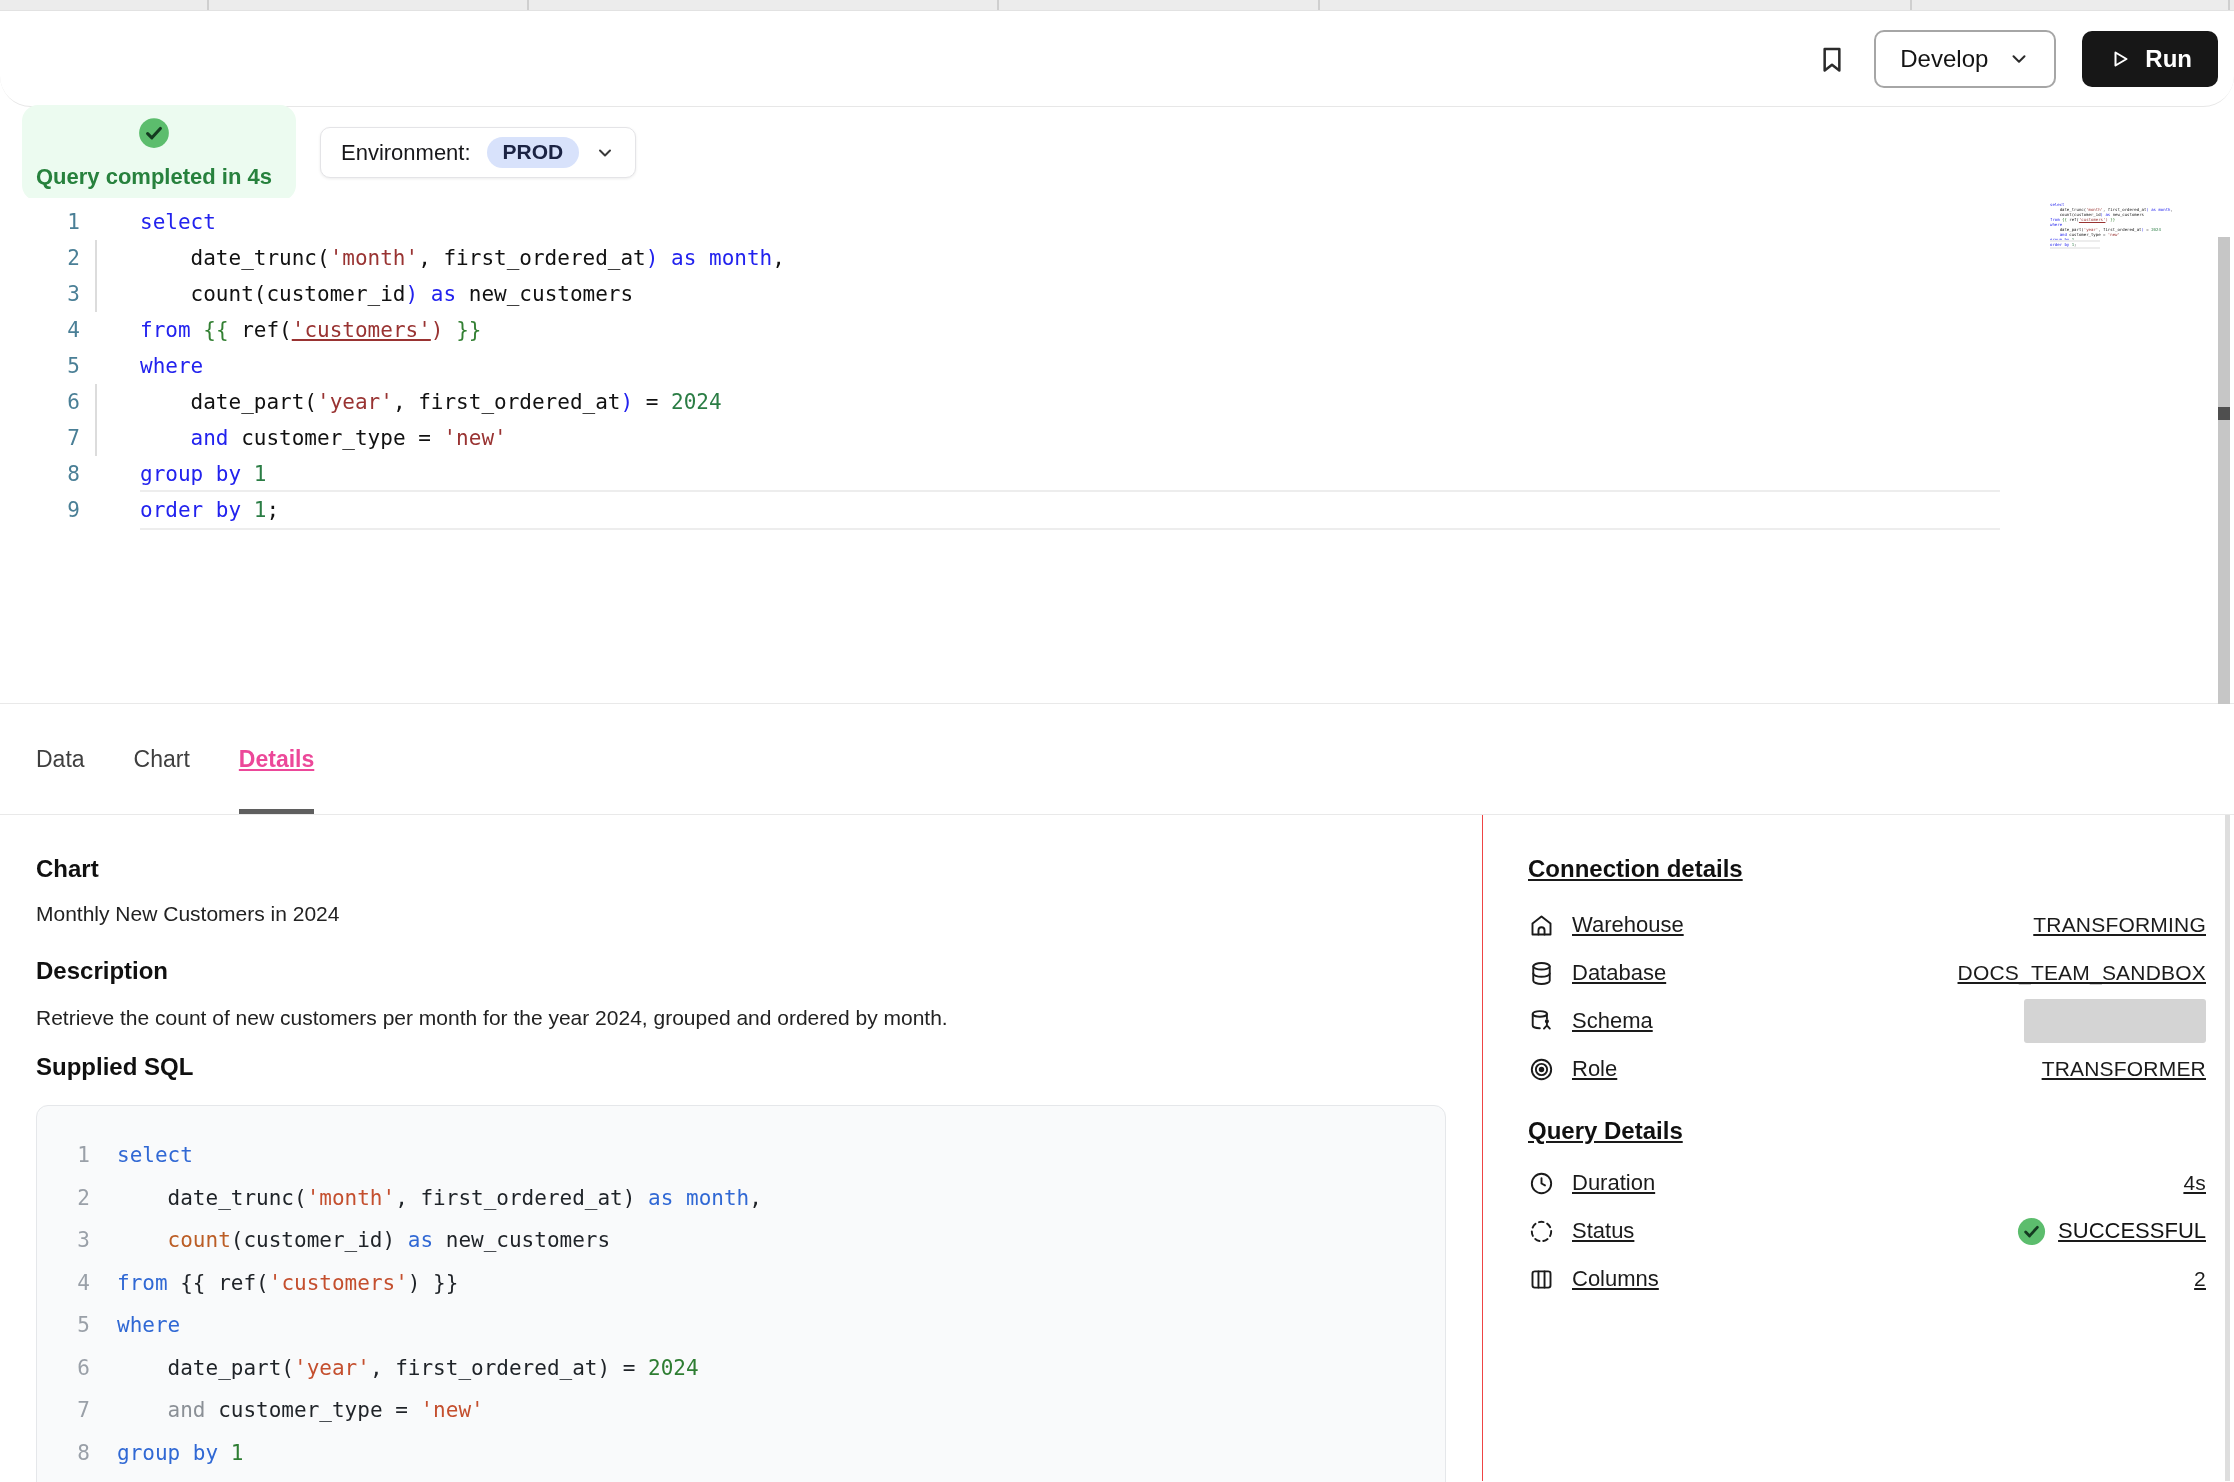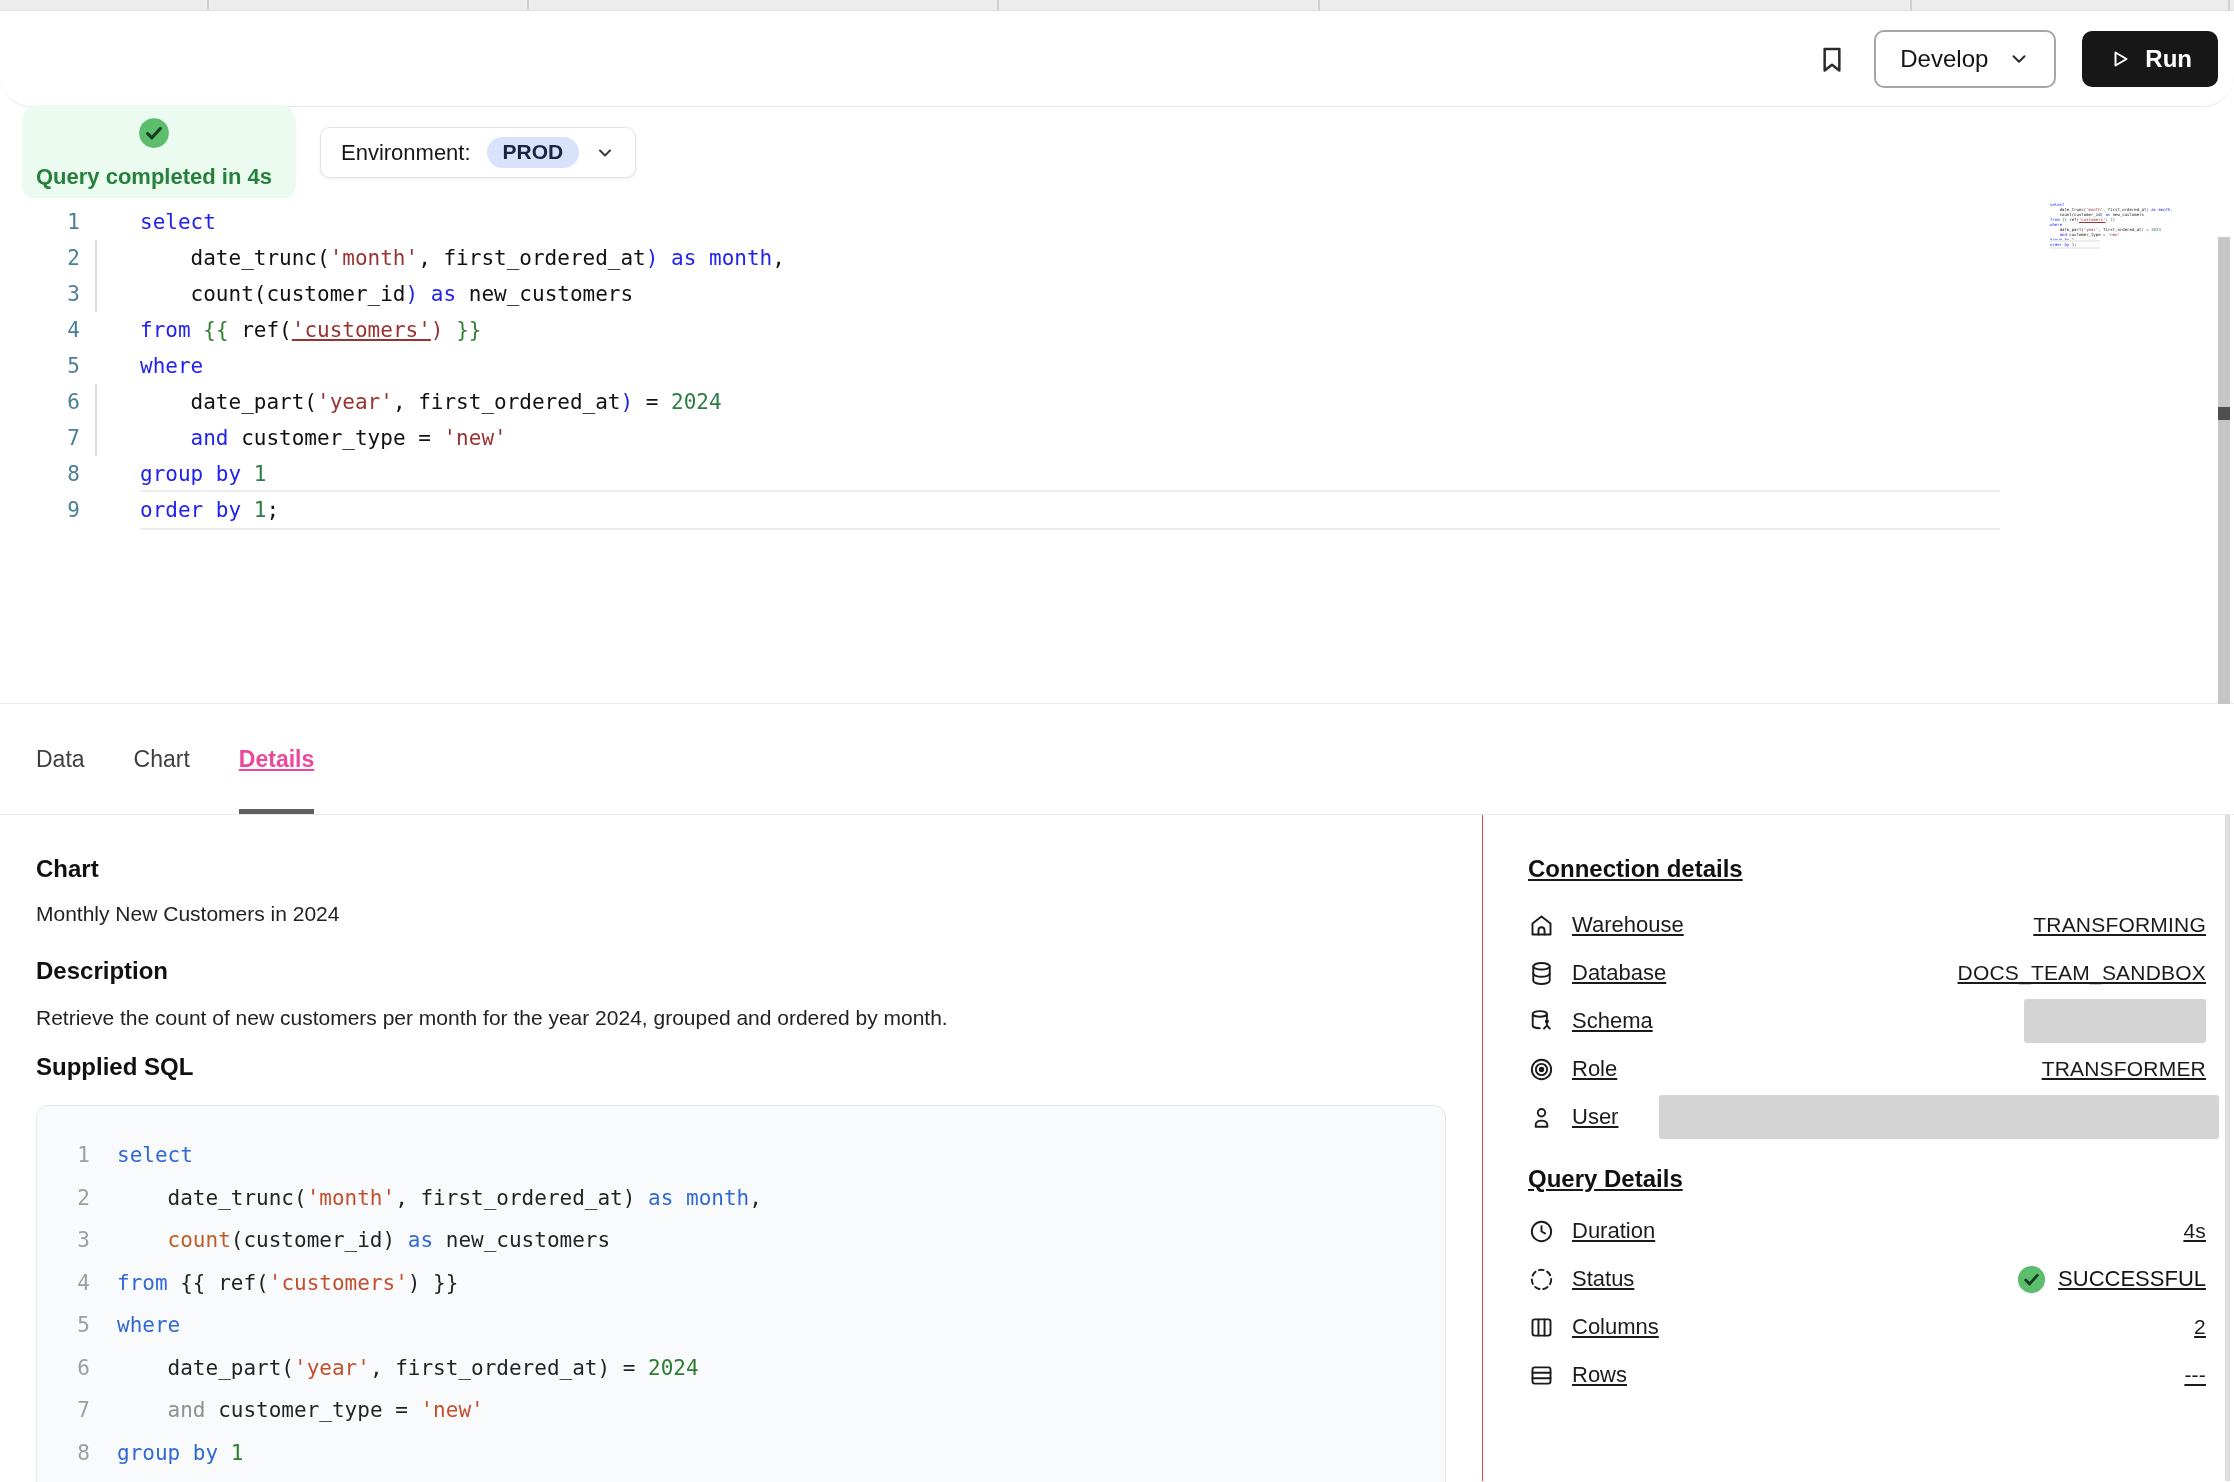--- a/index.html
+++ b/index.html
@@ -259,30 +259,20 @@
           <span class="r-icon">
             <svg width="27" height="27" viewBox="0 0 24 24" fill="none" stroke="currentColor" stroke-width="1.7" stroke-linecap="round" stroke-linejoin="round">
               <circle cx="12" cy="12" r="8.6"></circle>
               <circle cx="12" cy="12" r="5"></circle>
               <circle cx="12" cy="12" r="1.6" fill="currentColor"></circle>
             </svg>
           </span>
           <span class="r-label">Role</span>
           <span class="r-value">TRANSFORMER</span>
         </div>
-        <div class="detail-row">
-          <span class="r-icon">
-            <svg width="27" height="27" viewBox="0 0 24 24" fill="none" stroke="currentColor" stroke-width="1.7" stroke-linecap="round" stroke-linejoin="round">
-              <circle cx="12" cy="7.8" r="3.3"></circle>
-              <path d="M6.8 20.2v-1.4c0-2.4 2.2-4 5.2-4s5.2 1.6 5.2 4v1.4z"></path>
-            </svg>
-          </span>
-          <span class="r-label">User</span>
-          <div class="redact redact-user"></div>
-        </div>
       </div>
     <div class="panel-heading qd">Query Details</div>
     <div id="query-rows">
         <div class="detail-row">
           <span class="r-icon">
             <svg width="27" height="27" viewBox="0 0 24 24" fill="none" stroke="currentColor" stroke-width="1.7" stroke-linecap="round" stroke-linejoin="round">
               <circle cx="12" cy="12" r="8.6"></circle>
               <path d="M12 7.4V12l3.1 1.7"></path>
             </svg>
           </span>
@@ -309,26 +299,16 @@
         <div class="detail-row">
           <span class="r-icon">
             <svg width="27" height="27" viewBox="0 0 24 24" fill="none" stroke="currentColor" stroke-width="1.7" stroke-linecap="round" stroke-linejoin="round">
               <rect x="4" y="4.8" width="16" height="14.4" rx="2"></rect>
               <path d="M9.3 4.8v14.4M14.7 4.8v14.4"></path>
             </svg>
           </span>
           <span class="r-label">Columns</span>
           <span class="r-value">2</span>
         </div>
-        <div class="detail-row">
-          <span class="r-icon">
-            <svg width="27" height="27" viewBox="0 0 24 24" fill="none" stroke="currentColor" stroke-width="1.7" stroke-linecap="round" stroke-linejoin="round">
-              <rect x="4" y="4.8" width="16" height="14.4" rx="2"></rect>
-              <path d="M4 9.6h16M4 14.4h16"></path>
-            </svg>
-          </span>
-          <span class="r-label">Rows</span>
-          <span class="r-value">---</span>
-        </div>
       </div>
   </div>
   <div class="edge-strip"></div>
 </div>
 
 </body></html>

